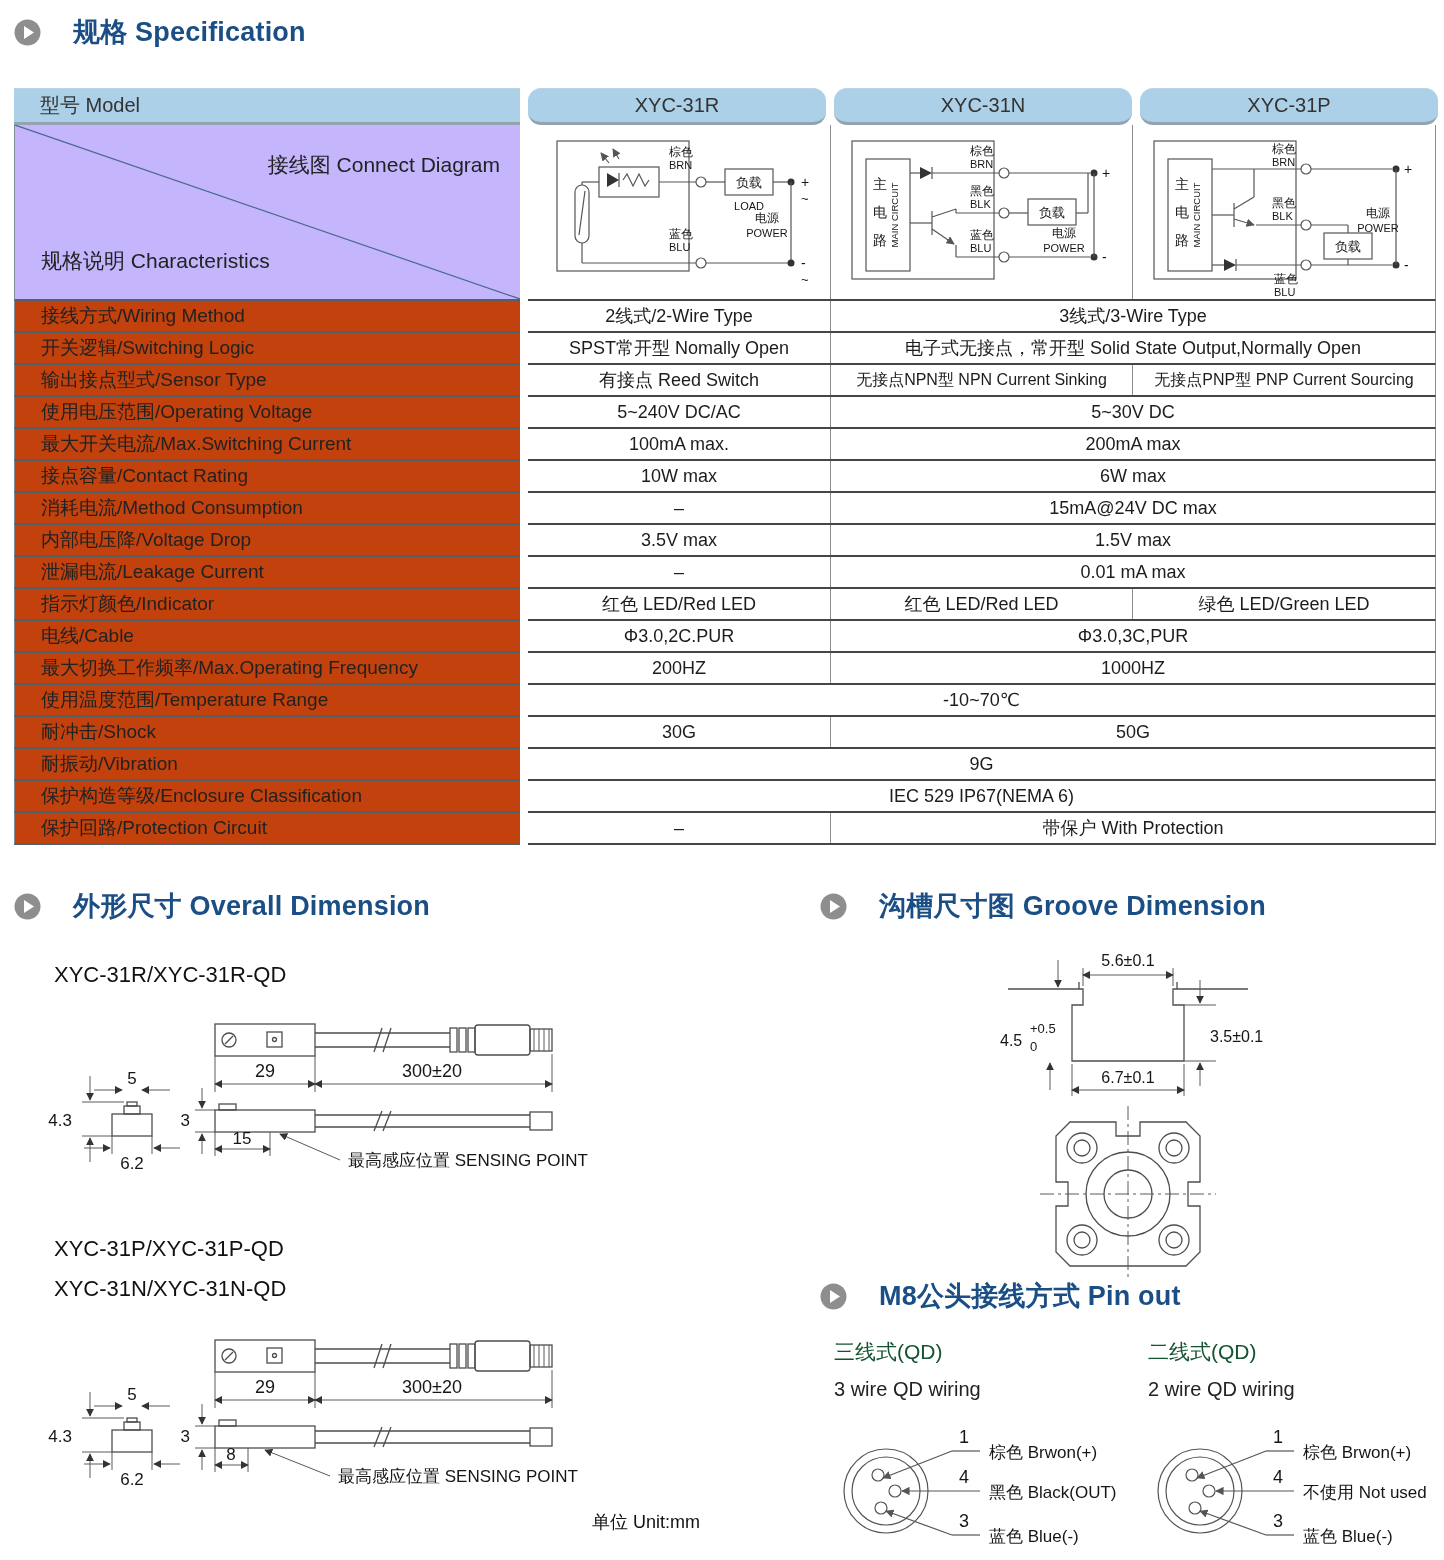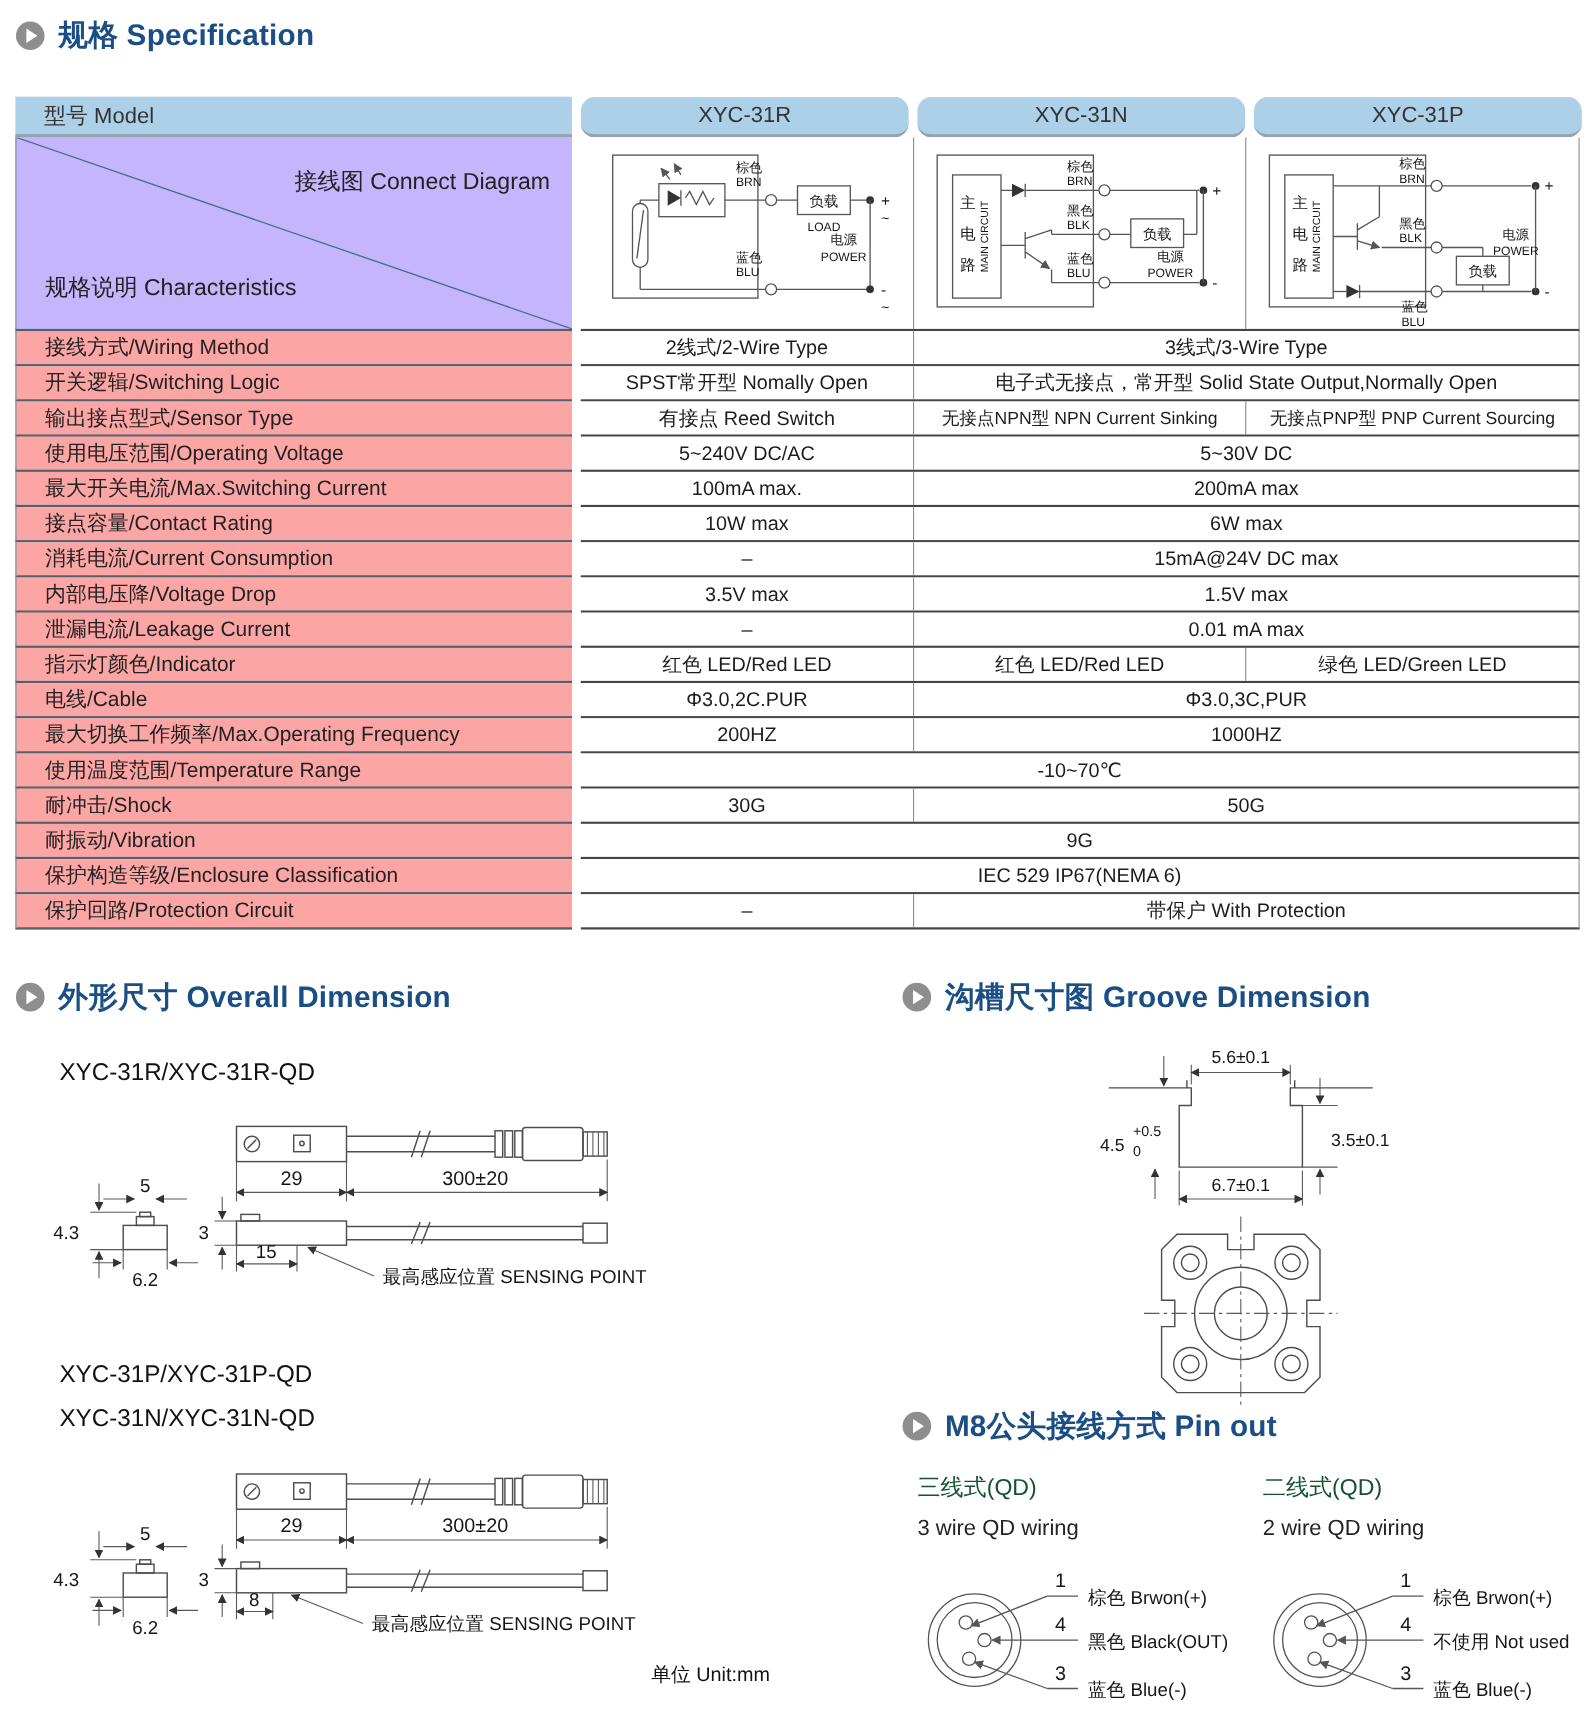--- a/index.html
+++ b/index.html
@@ -2,21 +2,21 @@
 <html><head>
 <meta charset="utf-8">
 <style>
   html,body{margin:0;padding:0;}
   body{
     width:1444px;height:1560px;position:relative;background:#ffffff;
     font-family:"Liberation Sans","DejaVu Sans",sans-serif;color:#1c1c1c;
     -webkit-font-smoothing:antialiased;
   }
   
-  .sec-head{display:flex;align-items:center;gap:12px;text-align:right;}
+  .sec-head{display:flex;align-items:center;gap:32px;text-align:right;}
   .sec-head .title{font-size:27px;font-weight:bold;color:#1a4e85;letter-spacing:.2px;}
   .play{width:27px;height:27px;flex:0 0 27px;}
   
   .spec-wrap{position:absolute;left:14px;top:14px;width:1424px;}
   .spec-table{margin-top:38px;}
   .thead{display:flex;height:37px;gap:8px;}
   .thead .hcell{
     background:#abd0e8;border-top:1px solid #b9d4e6;border-bottom:3px solid #93a4b0;
     display:flex;align-items:center;font-size:20px;color:#333;box-sizing:border-box;
   }
@@ -28,21 +28,21 @@
     border-bottom:2px solid #50616c;border-left:1px solid #7c8d98;box-sizing:border-box;margin-right:8px;
   }
   .dlabel .diag{position:absolute;inset:0;width:100%;height:100%;}
   .dlabel .top{position:absolute;top:26px;right:20px;font-size:21px;color:#222;}
   .dlabel .bottom{position:absolute;bottom:24px;left:26px;font-size:21px;color:#222;}
   .dvals{width:908px;display:flex;border-bottom:2px solid #454545;border-right:1px solid #8d8d8d;box-sizing:border-box;height:176px;background:#fff;}
   .dcell{flex:1;position:relative;display:flex;align-items:center;justify-content:center;box-sizing:border-box;}
   .dcell + .dcell{border-left:1px solid #8d8d8d;}
   .srow{height:32px;}
   .srow .lbl{
-    width:506px;flex:0 0 506px;background:#fca5a5;border-bottom:2px solid #50616c;border-left:1px solid #7c8d98;
+    width:506px;flex:0 0 506px;background:#c2410c;border-bottom:2px solid #50616c;border-left:1px solid #7c8d98;
     box-sizing:border-box;margin-right:8px;display:flex;align-items:center;padding-left:26px;
     font-size:19px;color:#222;white-space:nowrap;
   }
   .srow .vals{
     width:908px;display:flex;border-bottom:2px solid #454545;border-right:1px solid #8d8d8d;
     box-sizing:border-box;background:#fff;
   }
   .cell{display:flex;align-items:center;justify-content:center;font-size:18px;color:#1c1c1c;box-sizing:border-box;white-space:nowrap;}
   .c1{flex:0 0 302px;}
   .c2{flex:0 0 302px;}
@@ -285,21 +285,21 @@
         </div>
       </div>
     <div class="srow">
         <div class="lbl">接点容量/Contact Rating</div>
         <div class="vals">
           <div class="cell c1">10W max</div>
           <div class="cell cfill bl">6W max</div>
         </div>
       </div>
     <div class="srow">
-        <div class="lbl">消耗电流/Current Consumption</div>
+        <div class="lbl">消耗电流/Method Consumption</div>
         <div class="vals">
           <div class="cell c1">–</div>
           <div class="cell cfill bl">15mA@24V DC max</div>
         </div>
       </div>
     <div class="srow">
         <div class="lbl">内部电压降/Voltage Drop</div>
         <div class="vals">
           <div class="cell c1">3.5V max</div>
           <div class="cell cfill bl">1.5V max</div>

